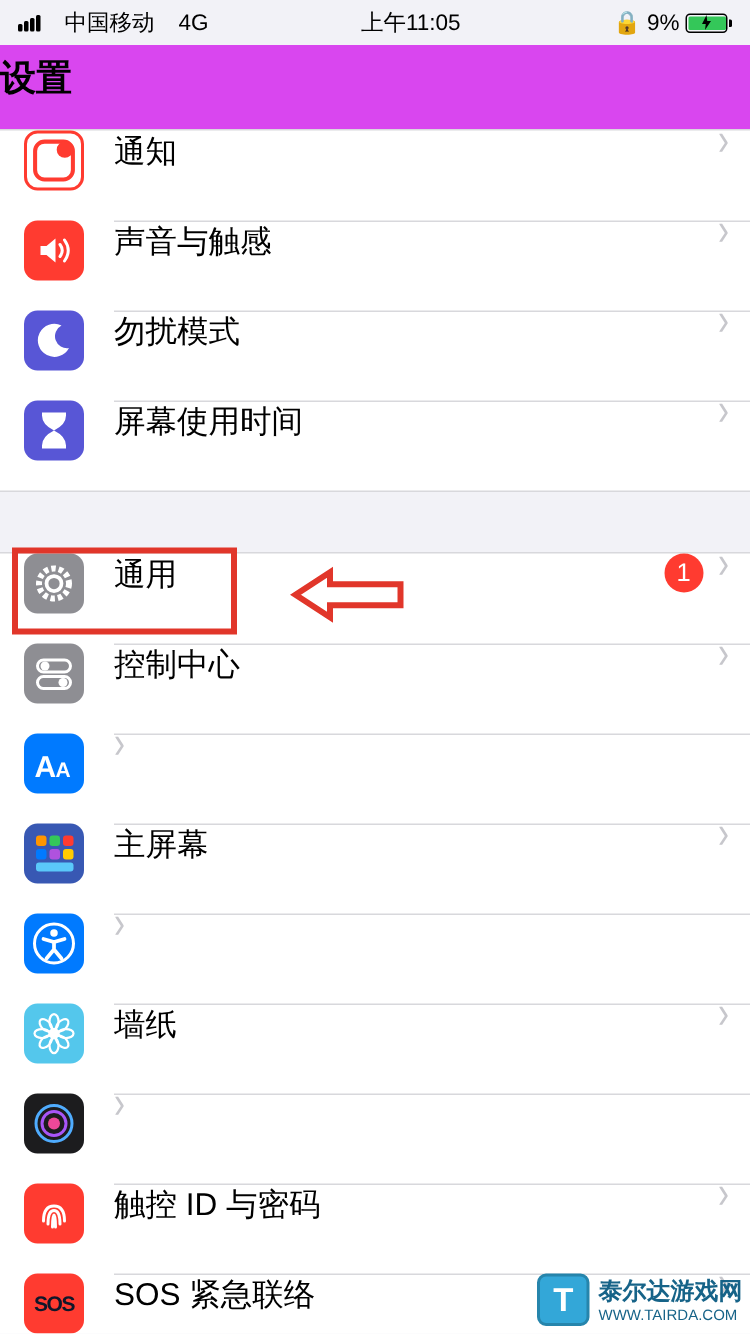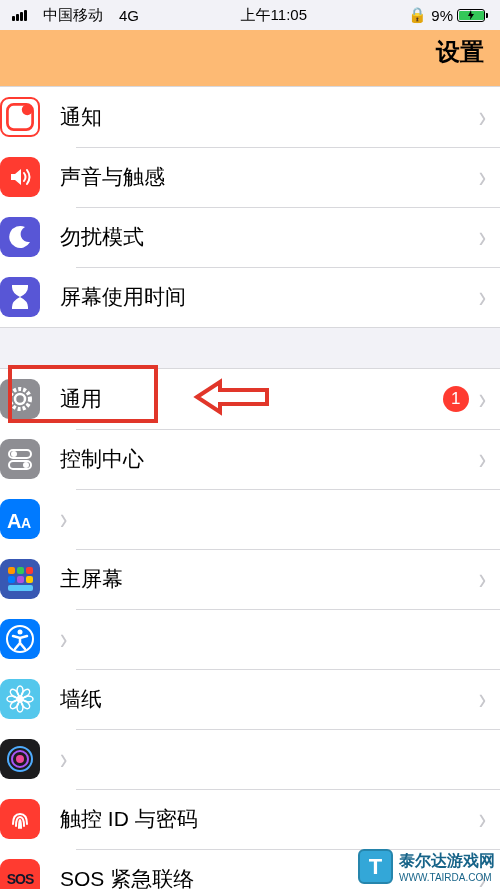--- a/index.html
+++ b/index.html
@@ -44,36 +44,36 @@
       display: flex; align-items: center; justify-content: center;
     }
     .battery-tip {
       width: 2px; height: 5px;
       background: #000;
       border-radius: 0 1px 1px 0;
       margin-left: 1px;
     }
     .lock-rot { font-size: 15px; }
     .header {
-      text-align: right;
-      padding: 6px 16px 18px;
+      text-align: left;
+      padding: 6px 0 18px;
       font-size: 24px;
       font-weight: 600;
-      background: #fdba74;
+      background: #d946ef;
     }
     .group {
       background: #fff;
       border-top: 1px solid #d8d8dc;
       border-bottom: 1px solid #d8d8dc;
     }
     .group + .group { margin-top: 40px; }
     .row {
       display: flex;
-      align-items: center;
       height: 60px;
+      padding-left: 16px;
       position: relative;
     }
     .row + .row::before {
       content: "";
       position: absolute;
       left: 76px; right: 0; top: 0;
       height: 1px;
       background: #d8d8dc;
     }
     .icon-box {

